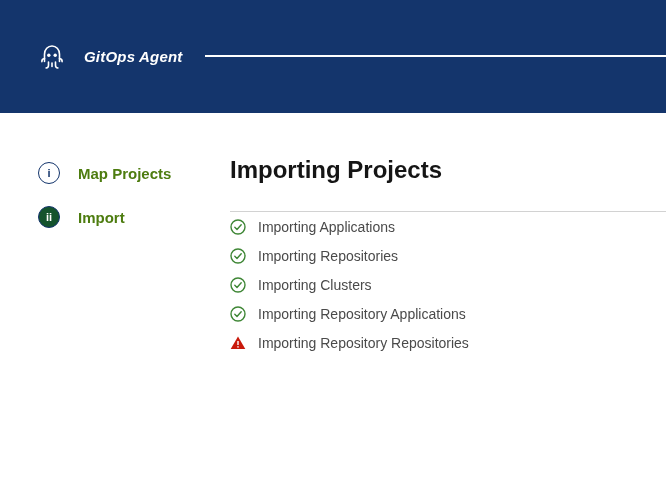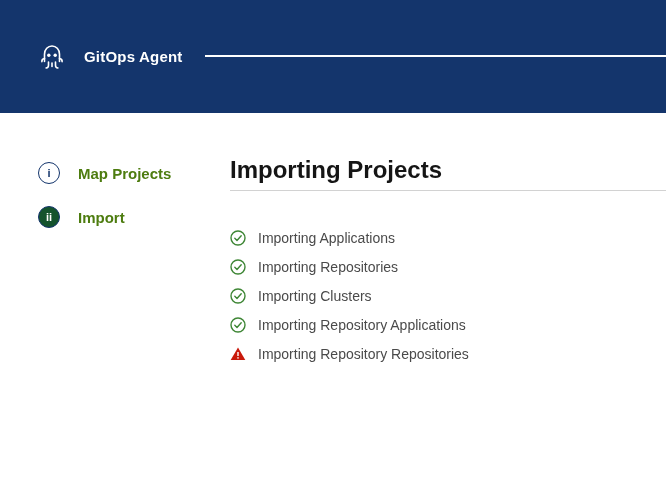--- a/index.html
+++ b/index.html
@@ -20,20 +20,21 @@
     position: relative;
   }
   .brand { display: flex; align-items: center; gap: 16px; }
   .logo svg { display: block; }
   .app-title {
     color: #ffffff;
     font-size: 15px;
     font-weight: 700;
     letter-spacing: 0.2px;
     white-space: nowrap;
+    font-style: italic;
   }
   .header-rule {
     position: absolute;
     left: 205px;
     right: 0;
     top: 55px;
     height: 2px;
     background: #ffffff;
   }
 
@@ -75,28 +76,28 @@
     font-size: 15px;
     font-weight: 700;
   }
 
   
   .main { flex: 1; padding-top: 43px; }
   .page-title {
     font-size: 24px;
     font-weight: 700;
     color: #151515;
-    margin-bottom: 6px;
+    margin-bottom: 27px;
   }
   .title-rule {
     height: 1px;
     background: #d2d2d2;
     border: none;
   }
-  .status-list { margin-top: 32px; }
+  .status-list { }
   .status-row {
     display: flex;
     align-items: center;
     gap: 12px;
     height: 29px;
   }
   .status-icon { width: 16px; height: 16px; flex: 0 0 16px; }
   .status-icon svg { display: block; }
   .status-label {
     font-size: 14px;

